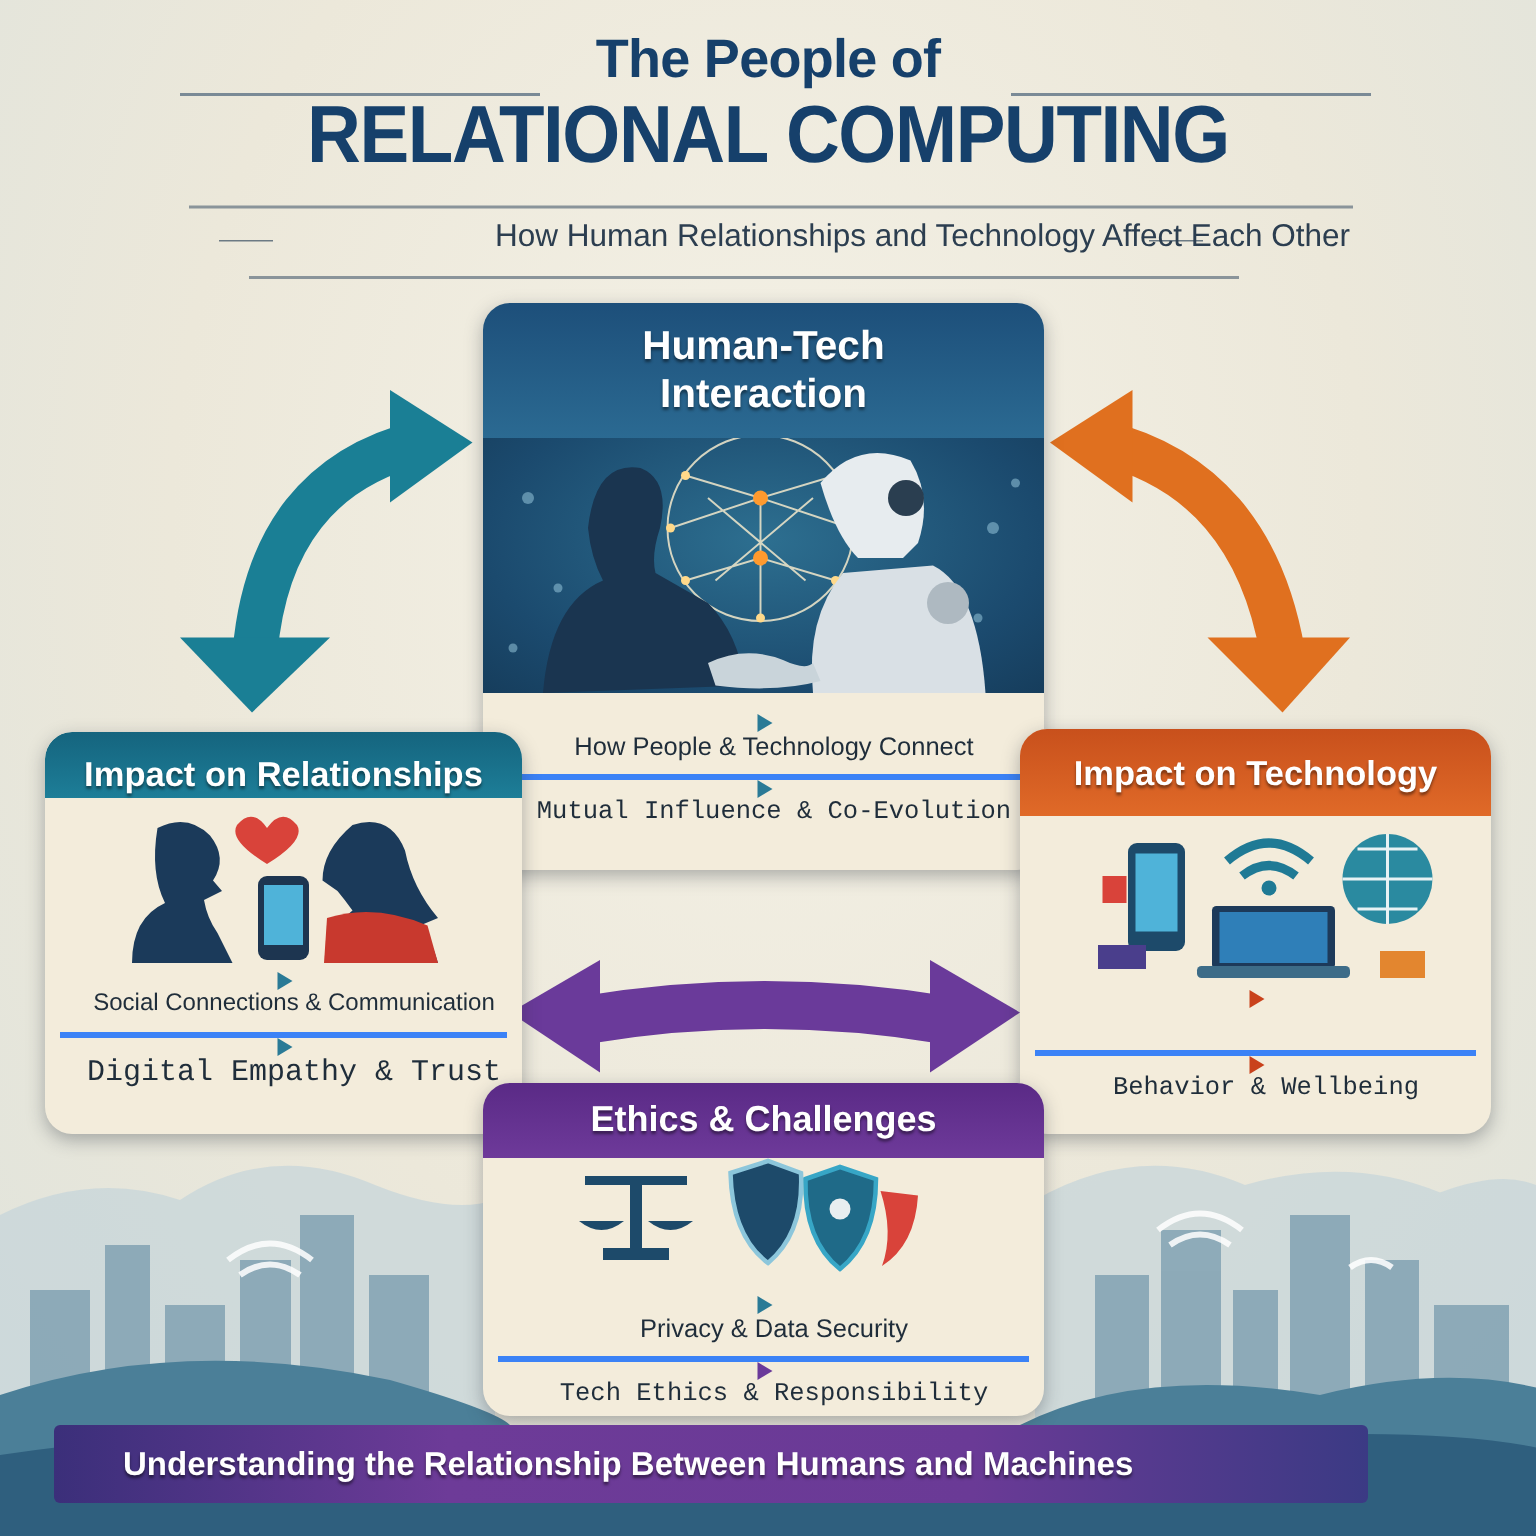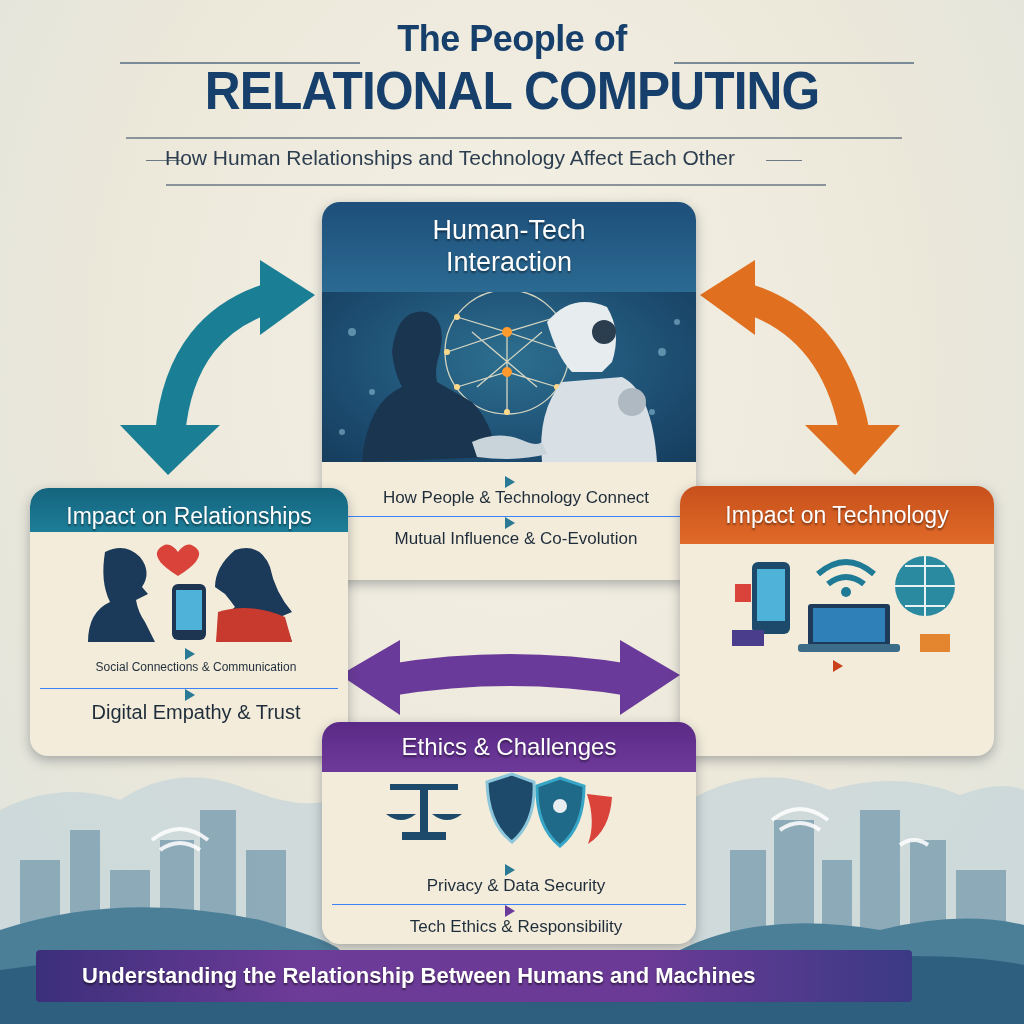--- a/index.html
+++ b/index.html
@@ -9,27 +9,27 @@
     font-family: "Liberation Sans", "DejaVu Sans", sans-serif;
     position: relative;
   }
   .title-block { position: absolute; top: 18px; left: 0; width: 1024px; text-align: center; }
   .title-small { font-size: 36px; font-weight: bold; color: #16406b; letter-spacing: -0.5px; position: relative; display: inline-block; }
   .title-line-left, .title-line-right { position: absolute; top: 44px; height: 2px; background: #7a8a96; width: 240px; }
   .title-line-left { left: 120px; }
   .title-line-right { right: 110px; }
   .title-big { font-size: 54px; font-weight: bold; color: #16406b; letter-spacing: -1px; line-height: 60px; margin-top: 0px; transform: scaleX(0.92); }
   .rule { position: absolute; left: 126px; width: 776px; height: 2px; background: #8a949a; }
-  .subtitle { position: absolute; top: 146px; left: 0; width: 900px; text-align: center; font-size: 21px; color: #2c3e50; }
+  .subtitle { position: absolute; top: 146px; left: 0; width: 900px; text-align: right; font-size: 21px; color: #2c3e50; }
   .sub-dash { position: absolute; top: 160px; height: 1px; background: #6c7a84; width: 36px; }
 
   .card { position: absolute; background: #f3ecdb; border-radius: 18px; box-shadow: 0 4px 12px rgba(40,50,60,0.35); overflow: hidden; }
-  .card-header { color: #fff; font-weight: normal; text-align: center; text-shadow: 0 2px 2px rgba(0,0,0,0.45); }
+  .card-header { color: #fff; font-weight: bold; text-align: center; text-shadow: 0 2px 2px rgba(0,0,0,0.45); }
   .bullet { display: flex; align-items: center; font-size: 17px; color: #1f2d3a; padding: 0 0 0 14px; height: 40px; flex-direction: column; }
-  .bullet + .bullet { border-top: 1px solid #3b82f6; }
+  .bullet + .bullet { border-top: 4px solid #3b82f6; font-family: Liberation Mono, monospace; }
   .tri { width: 0; height: 0; border-top: 6px solid transparent; border-bottom: 6px solid transparent; border-left: 10px solid #2a7a96; margin-right: 12px; flex-shrink: 0; }
 
   
   #card-center { left: 322px; top: 202px; width: 374px; height: 378px; }
   #card-center .card-header { background: linear-gradient(#1d4f7a, #2b6a92); height: 90px; font-size: 27px; line-height: 32px; padding-top: 12px; }
   #card-center .scene { height: 170px; background: radial-gradient(ellipse at 50% 40%, #2d6f90 0%, #1b4a6e 70%, #163d5c 100%); position: relative; }
   #card-center .bullets { padding: 14px 10px 0 10px; }
 
   #card-left { left: 30px; top: 488px; width: 318px; height: 268px; }
   #card-left .card-header { background: linear-gradient(#15647e, #1d7e98); height: 44px; font-size: 23px; line-height: 56px; border-radius: 18px 0 0 0; }
@@ -169,21 +169,21 @@
       <path d="M75 20 Q95 10 110 25 Q122 40 112 55 L118 62 L106 68 Q108 80 115 90 L125 110 L58 110 Q58 80 80 70 Q70 50 75 20Z" fill="#1b3a5a"></path>
       <path d="M205 18 Q230 10 240 35 Q245 60 262 80 L250 85 Q258 95 262 110 L190 110 Q188 88 205 75 Q200 68 195 62 L185 55 Q185 35 205 18Z" fill="#1b3a5a"></path>
       <path d="M188 80 Q220 70 255 85 L262 110 L186 110Z" fill="#c8392e"></path>
       <rect x="142" y="52" width="34" height="56" rx="6" fill="#1d3550"></rect>
       <rect x="146" y="58" width="26" height="40" fill="#4fb3d9"></rect>
     </svg>
   </div>
   <div class="bullets">
     <div class="bullet">
         <span class="tri"></span>
-        <span style="font-size:12px">Social Connections &amp; Communication</span>
+        <span style="font-size:16px">Social Connections &amp; Communication</span>
       </div>
     <div class="bullet">
         <span class="tri"></span>
         <span style="font-size:20px">Digital Empathy &amp; Trust</span>
       </div>
   </div>
 </div>
 
 <div class="card" id="card-right">
   <div class="card-header">Impact on Technology</div>
@@ -205,20 +205,24 @@
         </g>
       <rect x="240" y="90" width="30" height="18" fill="#e3862f"></rect>
       <rect x="55" y="40" width="16" height="18" fill="#d9433a"></rect>
       <rect x="52" y="86" width="32" height="16" fill="#4a3e8c"></rect>
     </svg>
   </div>
   <div class="bullets">
     <div class="bullet">
         <span class="tri"></span>
       </div>
+    <div class="bullet">
+        <span class="tri"></span>
+        <span>Behavior &amp; Wellbeing</span>
+      </div>
   </div>
 </div>
 
 <div class="card" id="card-bottom">
   <div class="card-header">Ethics &amp; Challenges</div>
   <div class="illus" style="height:86px">
     <svg width="374" height="86" viewBox="0 0 374 86">
       <g fill="#1d4a6a">
         <rect x="68" y="12" width="68" height="6"></rect>
           <rect x="98" y="12" width="8" height="50"></rect>

